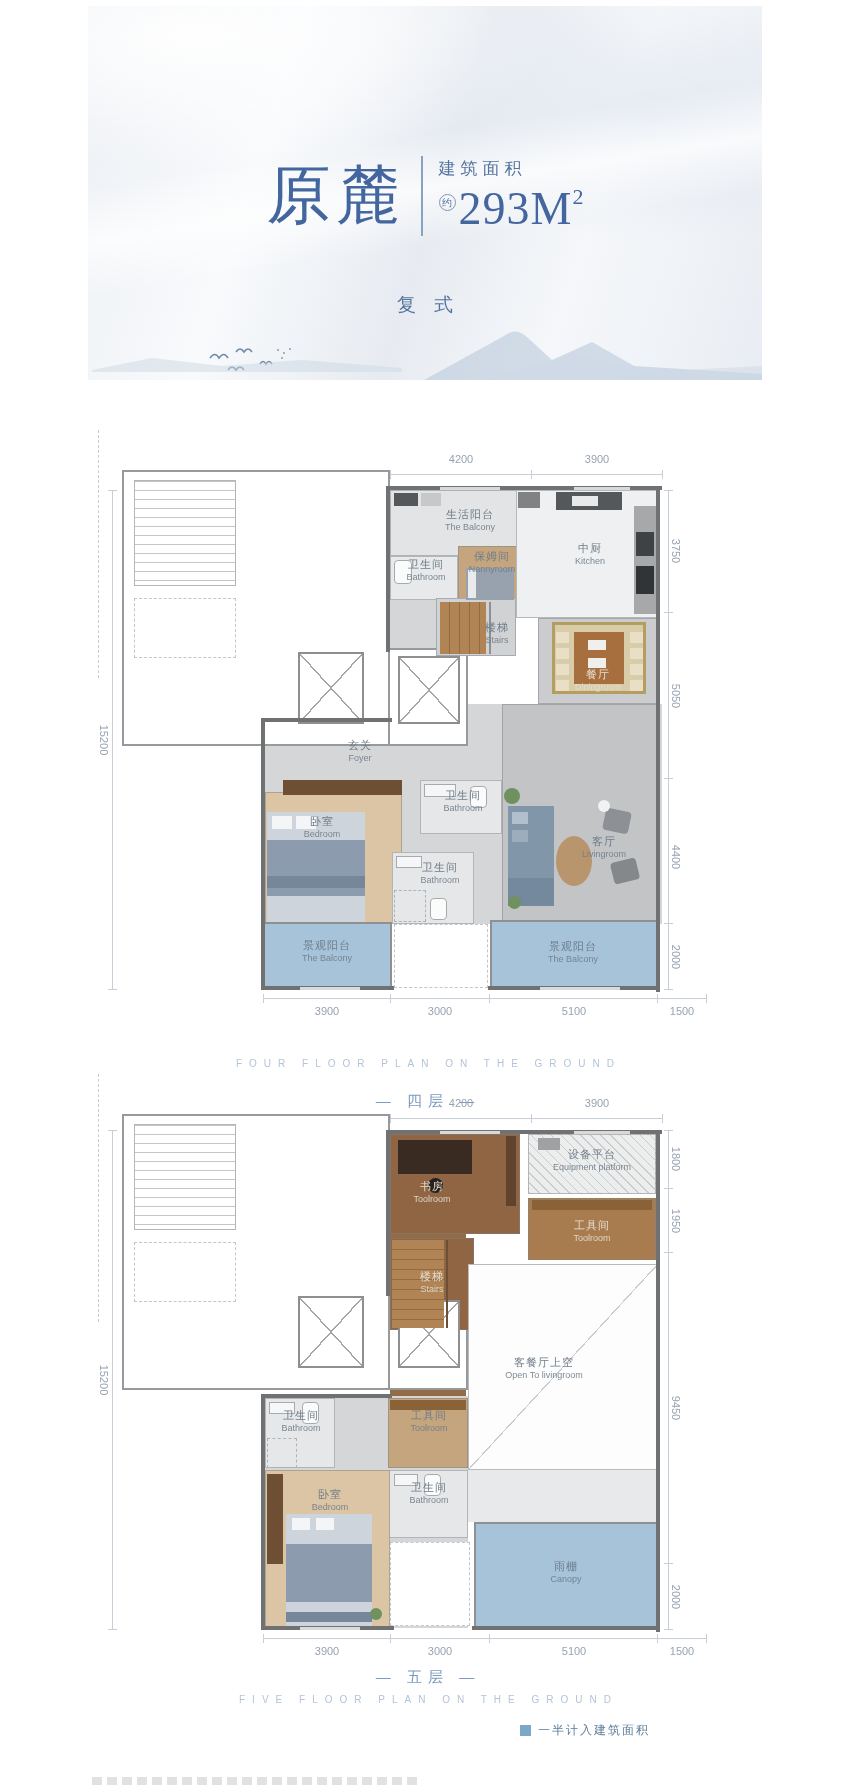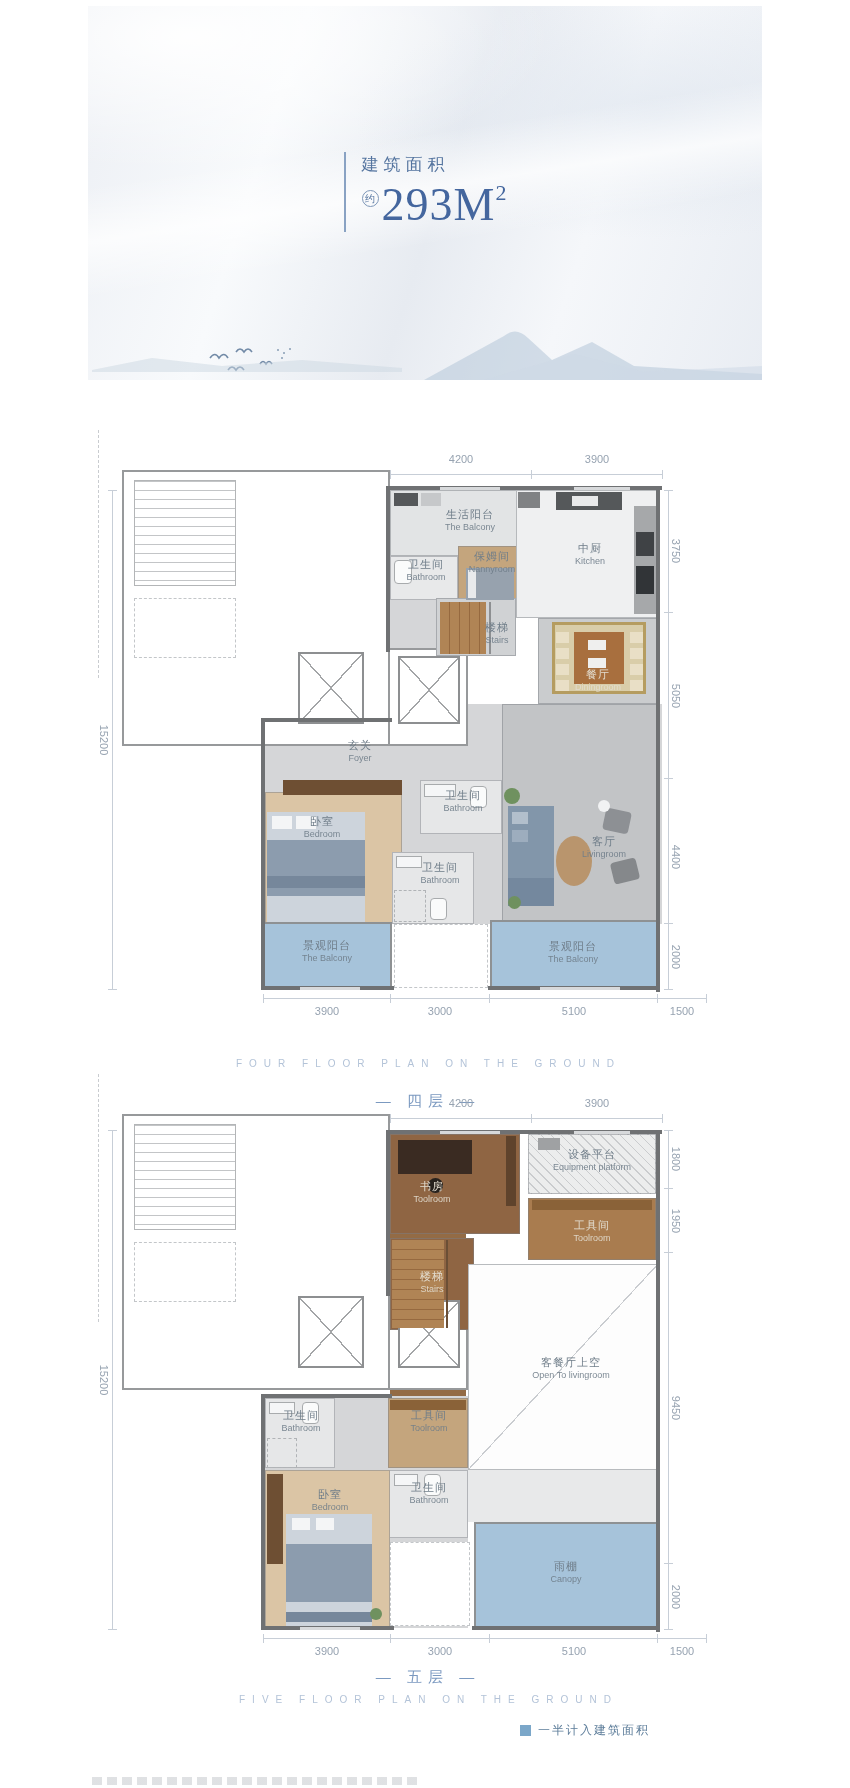--- a/index.html
+++ b/index.html
@@ -69,26 +69,28 @@
     background:repeating-linear-gradient(90deg,#b9bdc2 0 10px,transparent 10px 15px);}
 </style>
 </head>
 <body>
 
 <div class="page">
 
   <div class="hero">
     <div class="sheen"></div>
     <div class="title-row">
+      <span class="unit-name">原麓</span>
       <span class="vdiv"></span>
       <span class="area-block">
         <span class="area-label" style="display:block">建筑面积</span>
         <span class="area-line"><span class="circ">约</span><span class="area-num">293M</span><span class="area-sup">2</span></span>
       </span>
     </div>
+    <div class="fushi">复式</div>
     <svg class="abs" style="left:120px;top:338px" width="90" height="34" viewBox="0 0 90 34">
       <g fill="none" stroke="#5c7899" stroke-width="1.6" opacity="0.85">
         <path d="M2 14 q5 -7 9 0 q5 -7 9 0"></path>
           <path d="M28 8 q4 -6 8 0 q4 -6 8 0"></path>
         <path d="M20 26 q4 -6 8 0 q4 -6 8 0"></path>
           <path d="M52 20 q3 -5 6 0 q3 -5 6 0"></path>
       </g>
       <g fill="#5c7899" opacity="0.7">
           <circle cx="70" cy="6" r="1"></circle>
           <circle cx="76" cy="9" r="1"></circle>
@@ -361,21 +363,21 @@
         <span class="en">Equipment platform</span>
       </div>
     <div class="rlabel light" style="left:592px;top:1231px">
         <span class="cn">工具间</span>
         <span class="en">Toolroom</span>
       </div>
     <div class="rlabel light" style="left:432px;top:1282px">
         <span class="cn">楼梯</span>
         <span class="en">Stairs</span>
       </div>
-    <div class="rlabel" style="left:571px;top:1368px">
+    <div class="rlabel" style="left:544px;top:1368px">
         <span class="cn">客餐厅上空</span>
         <span class="en">Open To livingroom</span>
       </div>
     <div class="rlabel" style="left:301px;top:1421px">
         <span class="cn">卫生间</span>
         <span class="en">Bathroom</span>
       </div>
     <div class="rlabel" style="left:429px;top:1421px">
         <span class="cn">工具间</span>
         <span class="en">Toolroom</span>

